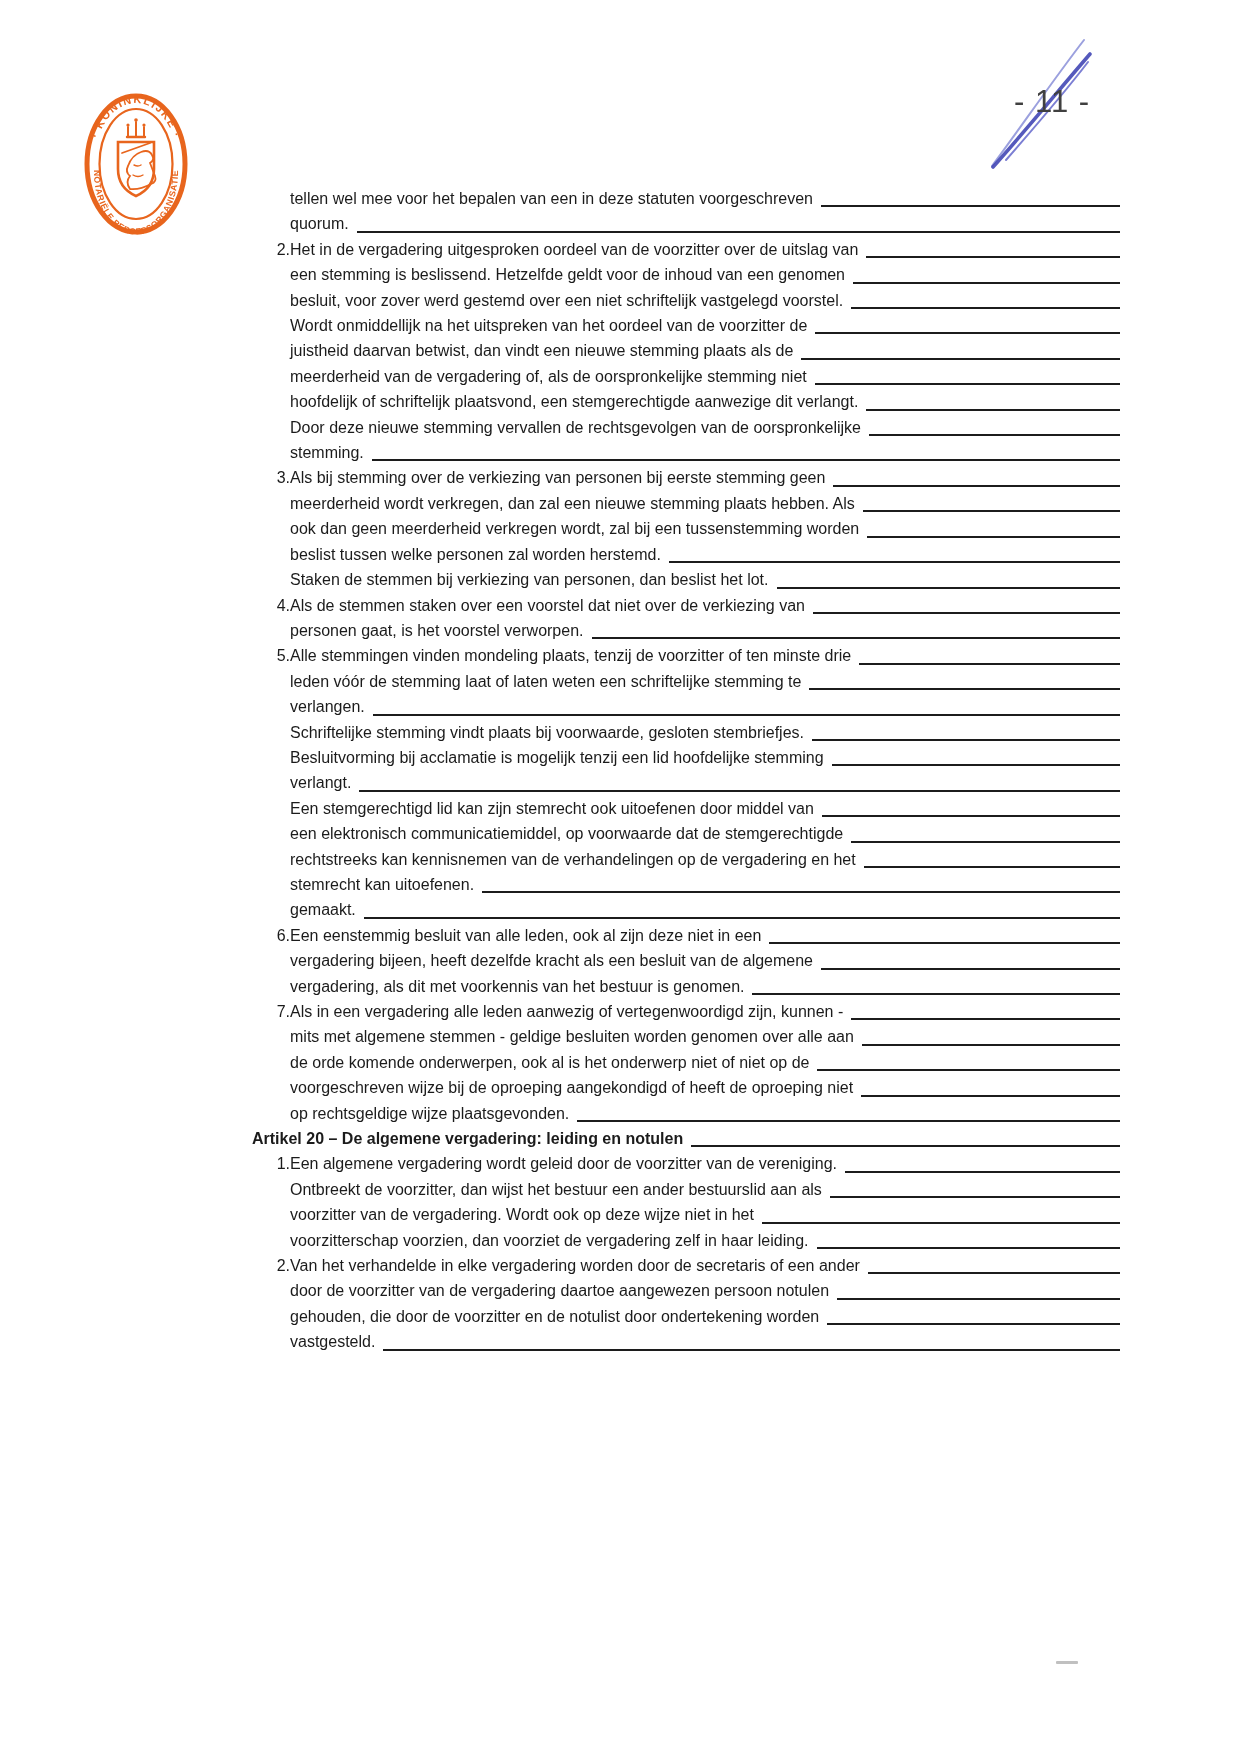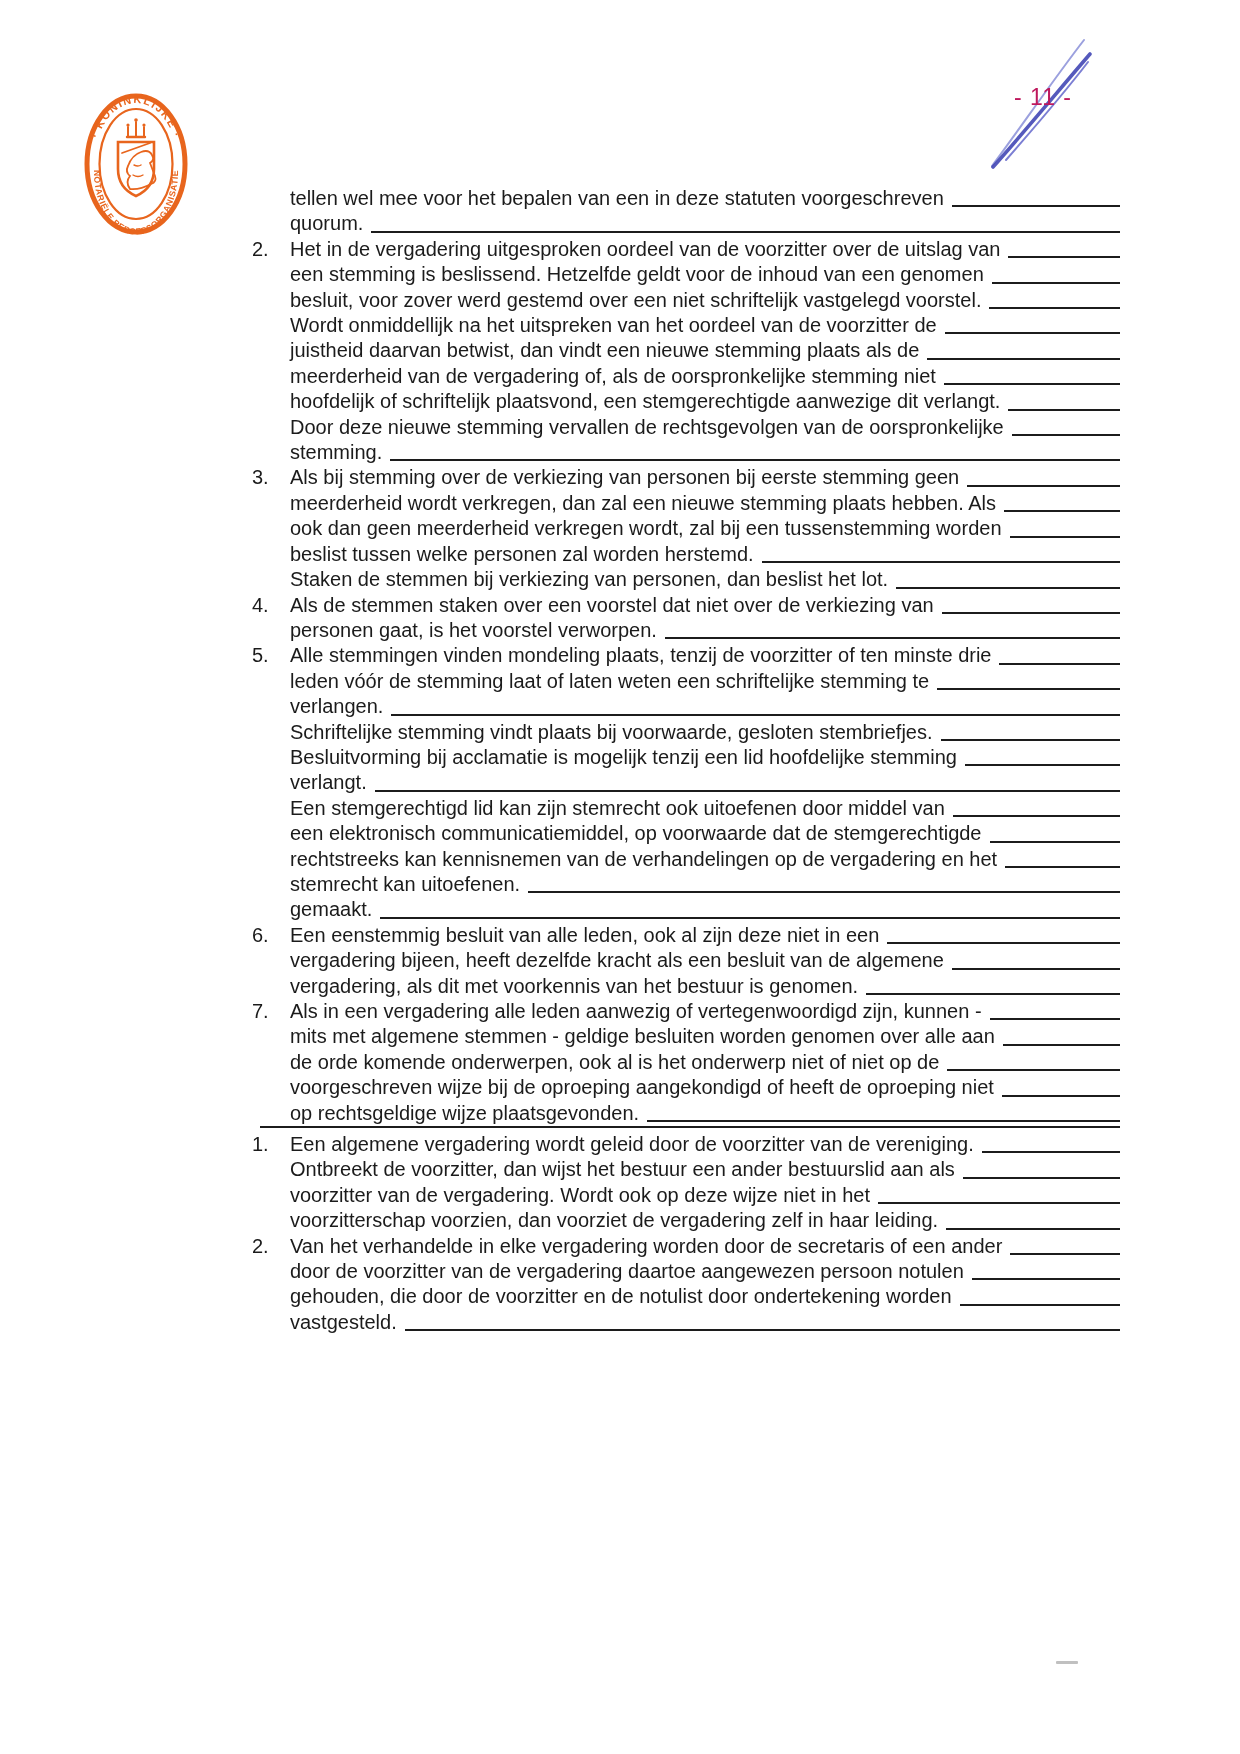--- a/index.html
+++ b/index.html
@@ -22,34 +22,35 @@
   
   .paraph {
     position: absolute;
     left: 976px; top: 30px;
     width: 134px; height: 142px;
     z-index: 1;
   }
   .page-number {
     position: absolute;
     left: 1014px; top: 84px;
-    font-size: 23px;
+    font-size: 31px;
     letter-spacing: 1px;
-    color: #be185d;
+    color: #404040;
     z-index: 2;
     white-space: nowrap;
   }
 
   
   .doc {
     position: absolute;
     left: 252px; top: 186px;
     width: 868px;
-    font-size: 20px;
+    font-size: 16px;
     line-height: 25.4px;
+    text-align: right;
   }
   .section { display: flex; }
   .section .num {
     width: 38px;
     flex: 0 0 38px;
   }
   .section .lines { flex: 1; min-width: 0; }
   .line { display: flex; align-items: flex-end; }
   .line .txt { white-space: pre; }
   .line .fill {
@@ -295,20 +296,21 @@
         </div>
         <div class="line">
           <span class="txt">op rechtsgeldige wijze plaatsgevonden.</span>
           <span class="fill"></span>
         </div>
       </div>
     </div>
     <div class="section heading">
       <div class="lines">
         <div class="line">
+          <span class="txt">Artikel 20 – De algemene vergadering: leiding en notulen</span>
           <span class="fill"></span>
         </div>
       </div>
     </div>
     <div class="section">
       <div class="num">1.</div>
       <div class="lines">
         <div class="line">
           <span class="txt">Een algemene vergadering wordt geleid door de voorzitter van de vereniging.</span>
           <span class="fill"></span>

